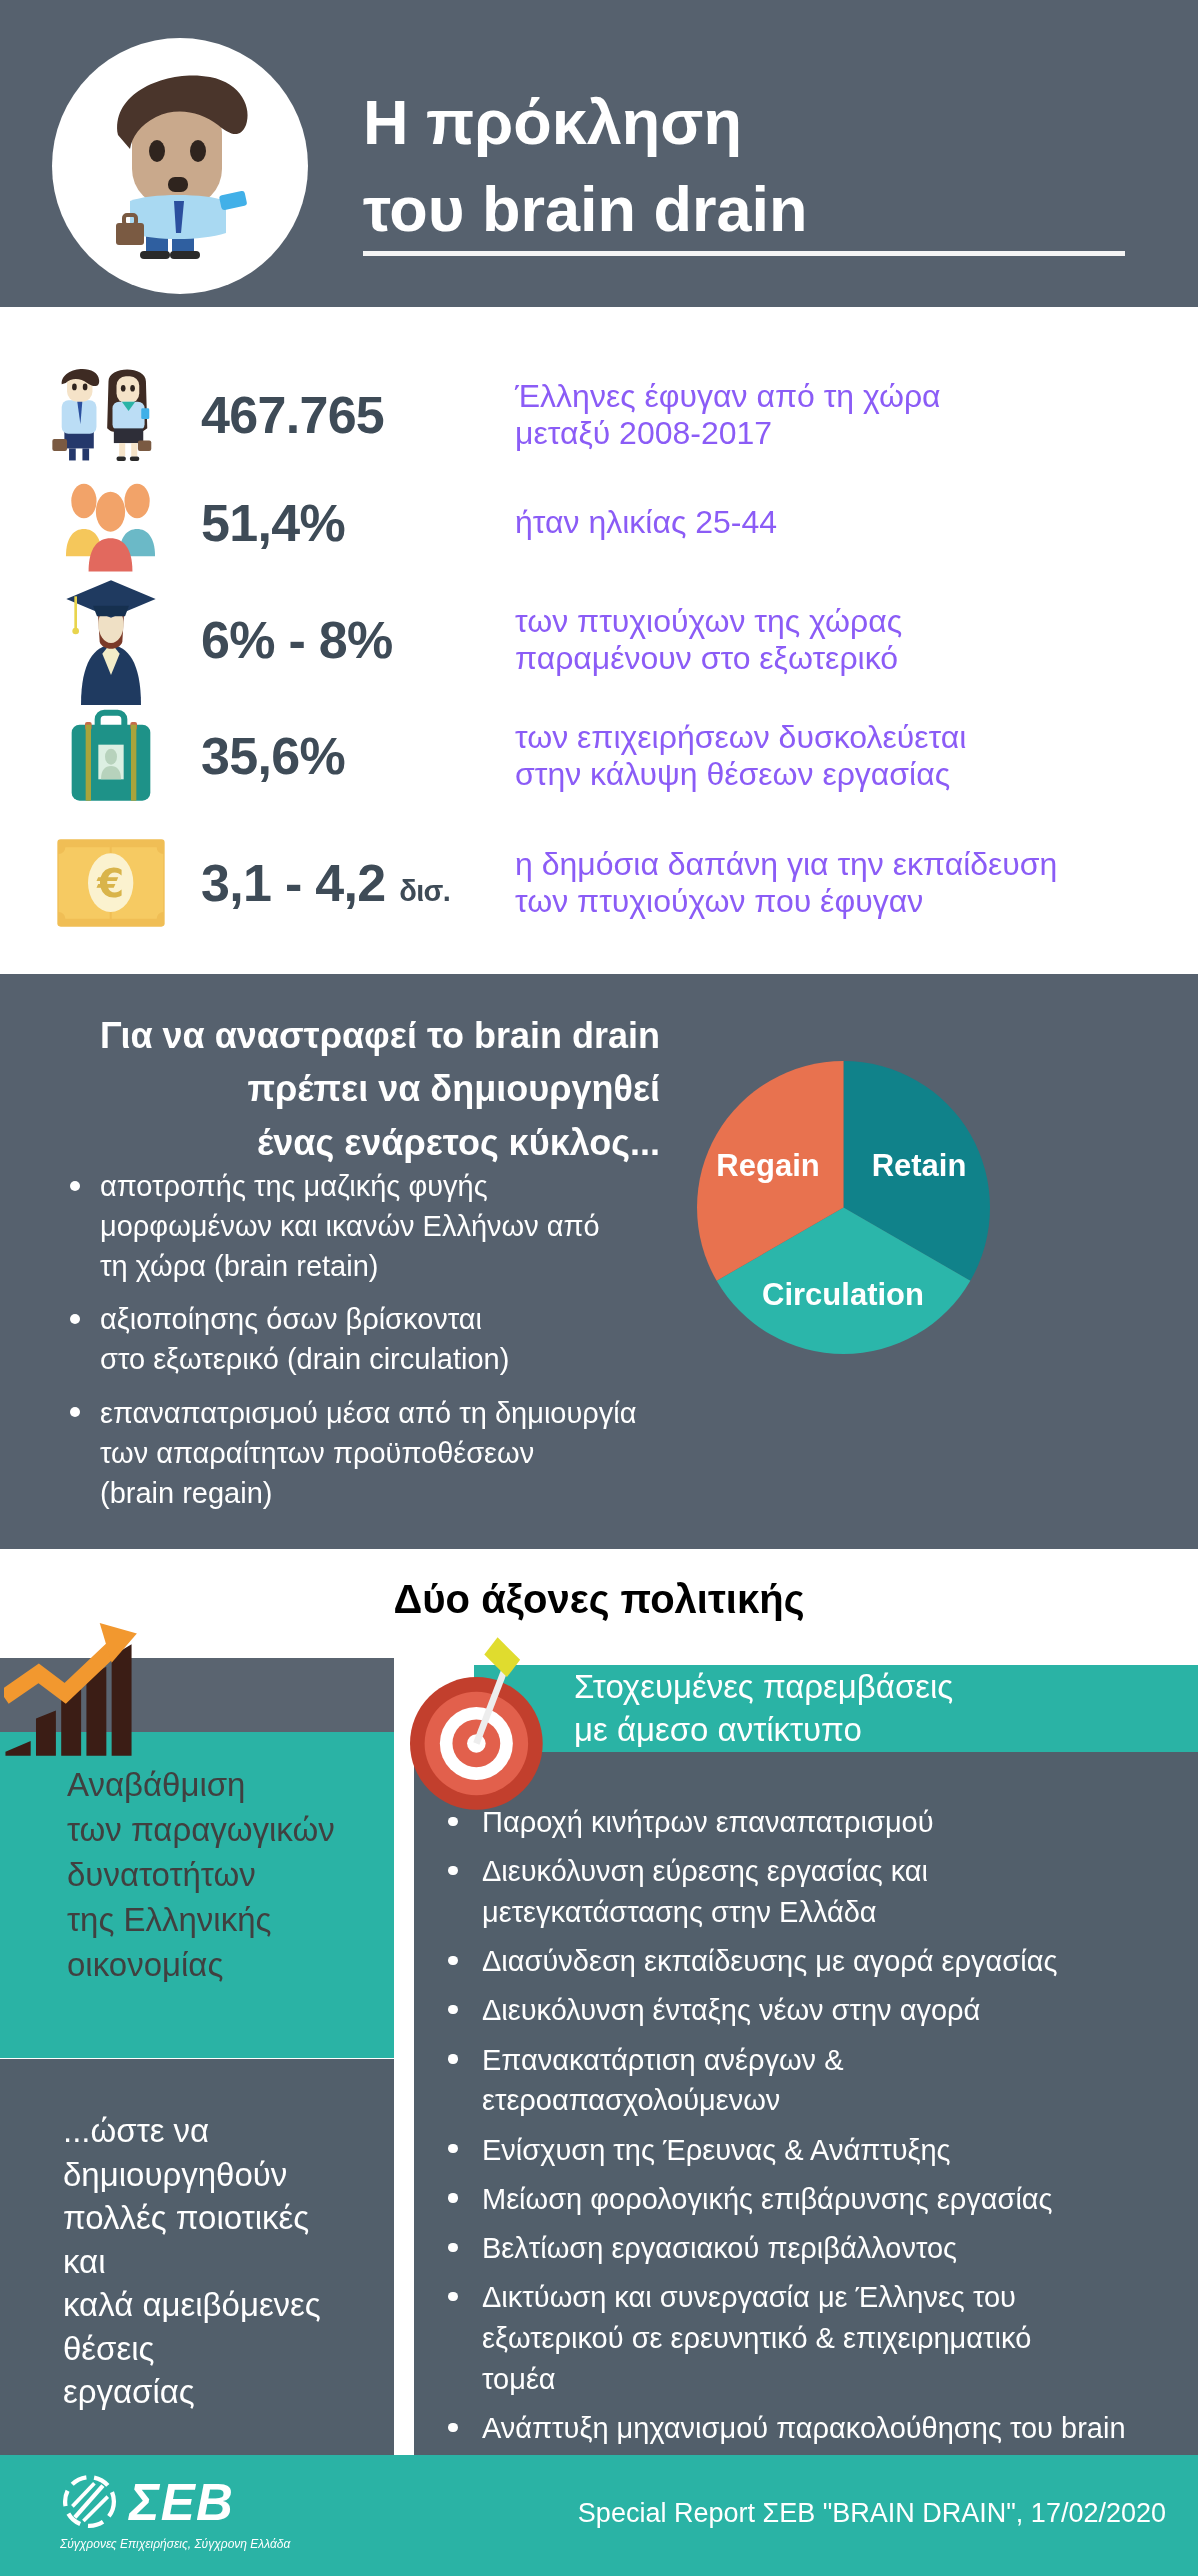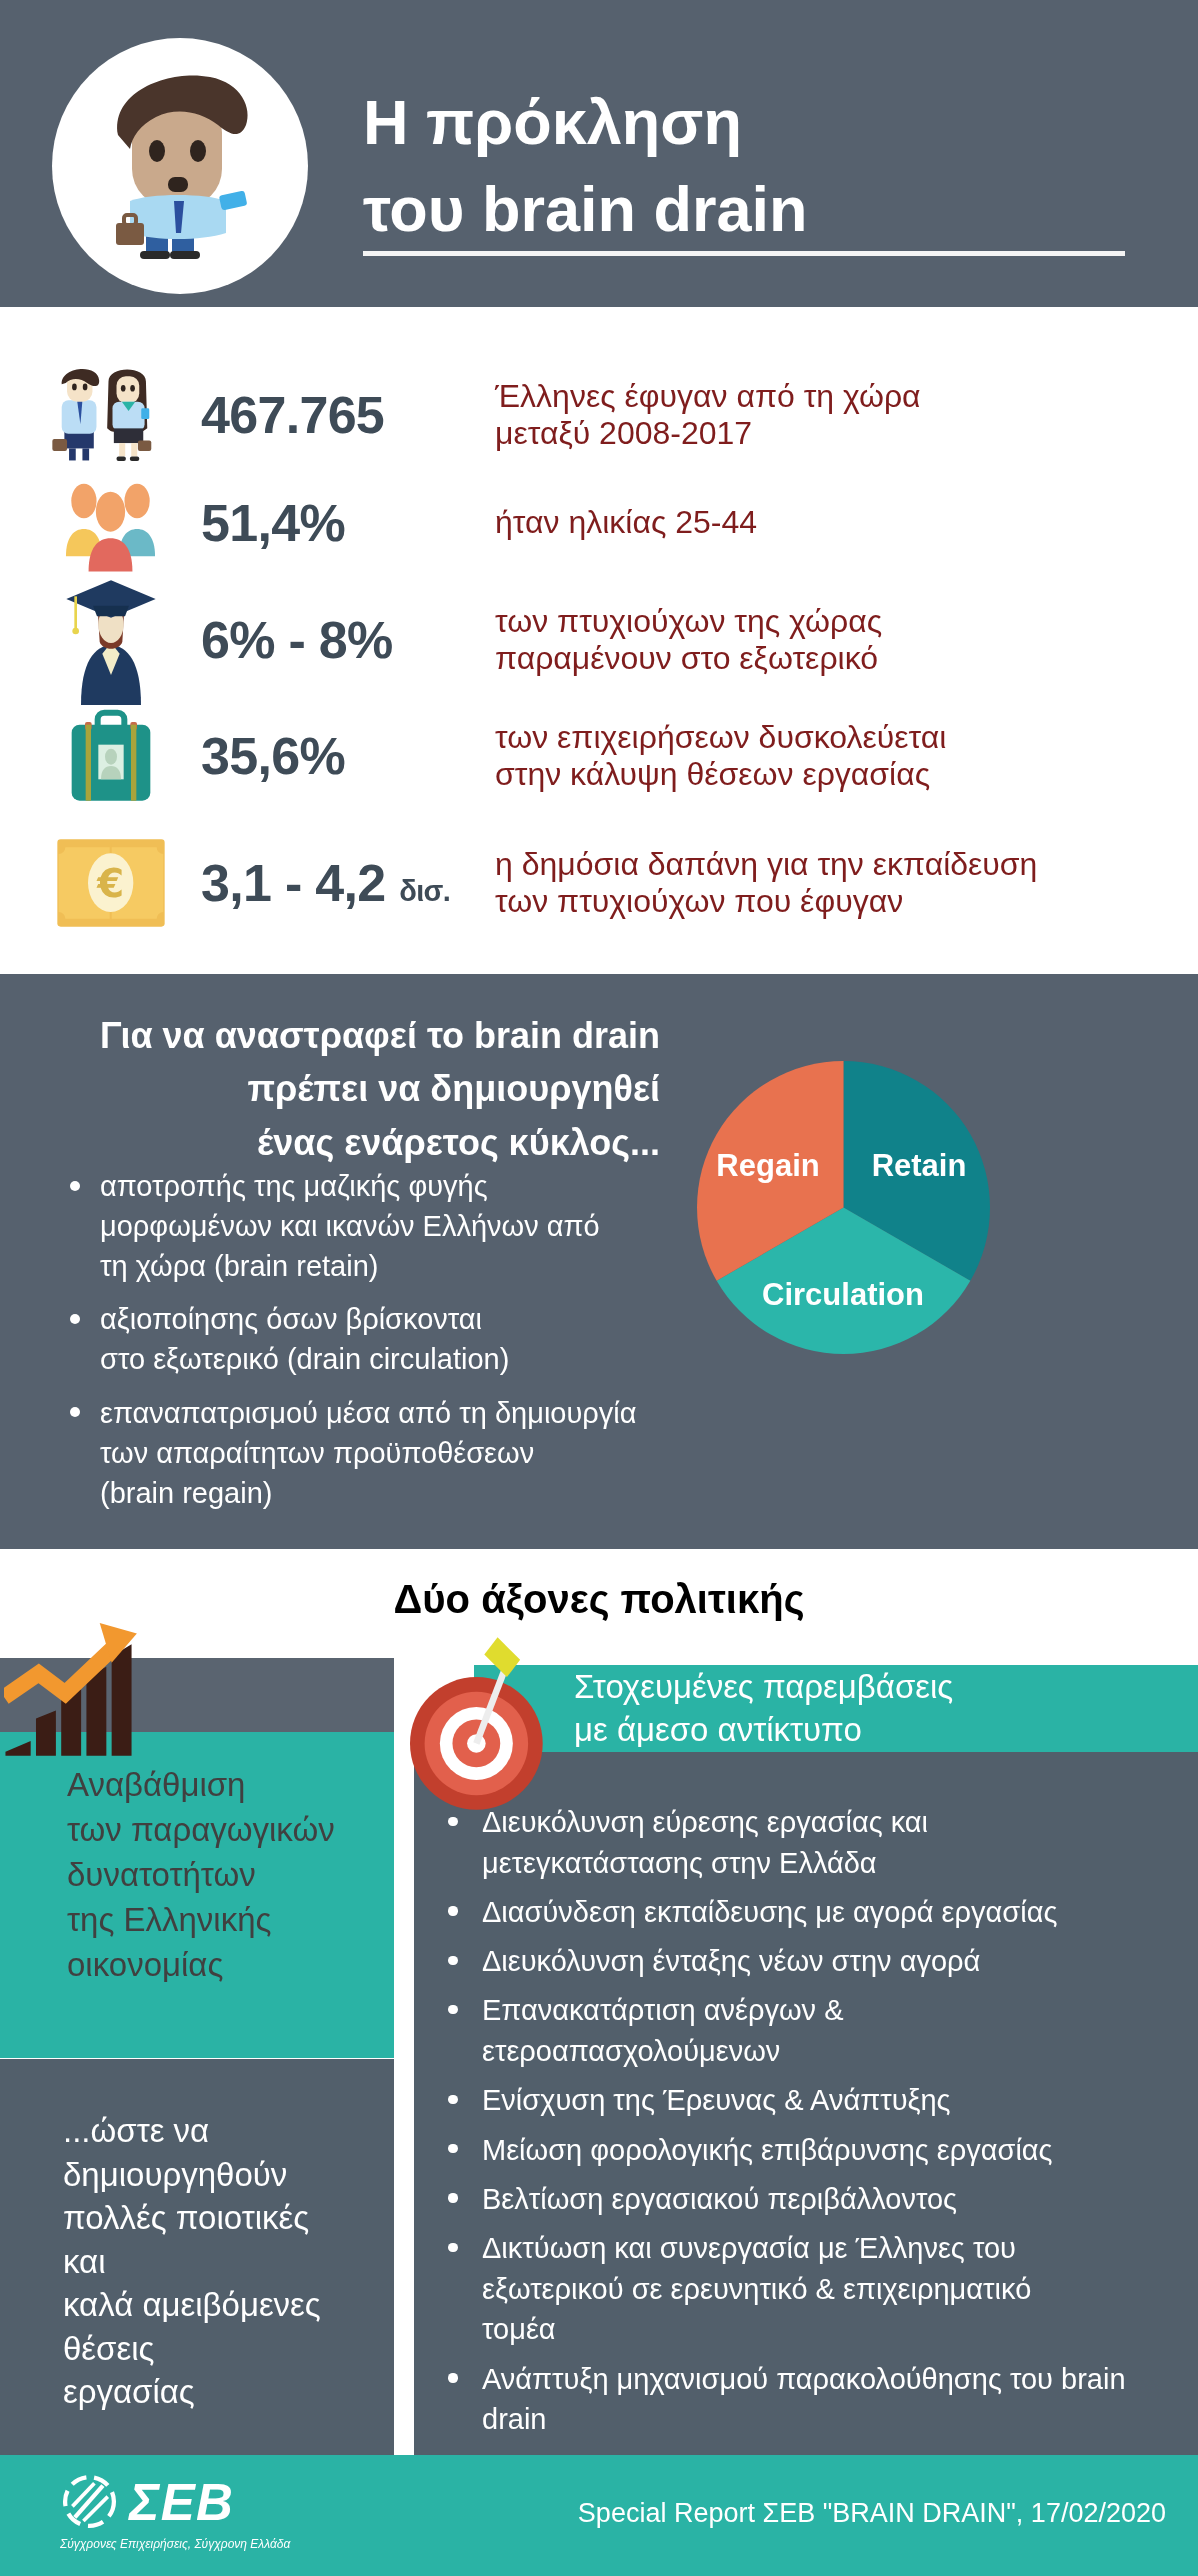--- a/index.html
+++ b/index.html
@@ -15,22 +15,22 @@
   .main-title{left:363px;top:79px;color:#ffffff;font-size:63px;font-weight:bold;line-height:1.38;}
   .title-underline{left:363px;top:251px;width:762px;height:5.3px;background:#f4f4f4;}
 
   
   .stat-row{left:0;width:1198px;}
   .stat-icon{position:absolute;left:47px;width:127px;top:50%;transform:translateY(-50%);
              display:flex;justify-content:center;align-items:center;}
   .stat-value{position:absolute;left:201px;width:293px;top:50%;transform:translateY(-50%);
               font-size:52px;font-weight:bold;color:#3E4B57;letter-spacing:-0.7px;}
   .stat-suffix{font-size:29px;font-weight:bold;}
-  .stat-desc{position:absolute;left:495px;width:652px;top:50%;transform:translateY(-50%);
-             font-size:32px;line-height:1.16;color:#7f1d1d;}
+  .stat-desc{position:absolute;left:515px;width:652px;top:50%;transform:translateY(-50%);
+             font-size:32px;line-height:1.16;color:#8b5cf6;}
 
   
   .cycle{left:0;top:974px;width:1198px;height:575px;background:#56616E;}
   .cycle-heading{left:61px;top:1009px;width:599px;color:#ffffff;
                  font-size:36px;font-weight:bold;line-height:1.48;text-align:right;}
   .cycle-bullets{left:67px;top:1166px;width:599px;margin:0;padding:0;list-style:none;}
   .cycle-bullets li{position:relative;padding-left:33px;margin-bottom:13.3px;
                     color:#ffffff;font-size:29px;line-height:1.38;}
   .cycle-bullets li::before{content:"";position:absolute;left:2.7px;top:14.6px;width:10px;height:10px;
                     border-radius:50%;background:#ffffff;}
@@ -263,20 +263,21 @@
       <circle cx="100" cy="166" r="100" fill="#C23F2D"></circle>
       <circle cx="100" cy="166" r="78" fill="#E2604C"></circle>
       <circle cx="100" cy="166" r="55" fill="#ffffff"></circle>
       <circle cx="100" cy="166" r="36" fill="#E2604C"></circle>
       <circle cx="100" cy="166" r="14" fill="#ffffff"></circle>
       <polyline points="100,166 146,46" fill="none" stroke="#EDEDED" stroke-width="10"></polyline>
       <polygon points="132,6 166,40 146,66 112,32" fill="#E0DC2E"></polygon>
     </svg>
   </div>
   <ul class="abs policy-bullets">
+    <li class="pre">Παροχή κινήτρων επαναπατρισμού</li>
     <li class="pre">Διευκόλυνση εύρεσης εργασίας και
 μετεγκατάστασης στην Ελλάδα</li>
     <li class="pre">Διασύνδεση εκπαίδευσης με αγορά εργασίας</li>
     <li class="pre">Διευκόλυνση ένταξης νέων στην αγορά</li>
     <li class="pre">Επανακατάρτιση ανέργων &amp;
 ετεροαπασχολούμενων</li>
     <li class="pre">Ενίσχυση της Έρευνας &amp; Ανάπτυξης</li>
     <li class="pre">Μείωση φορολογικής επιβάρυνσης εργασίας</li>
     <li class="pre">Βελτίωση εργασιακού περιβάλλοντος</li>
     <li class="pre">Δικτύωση και συνεργασία με Έλληνες του

